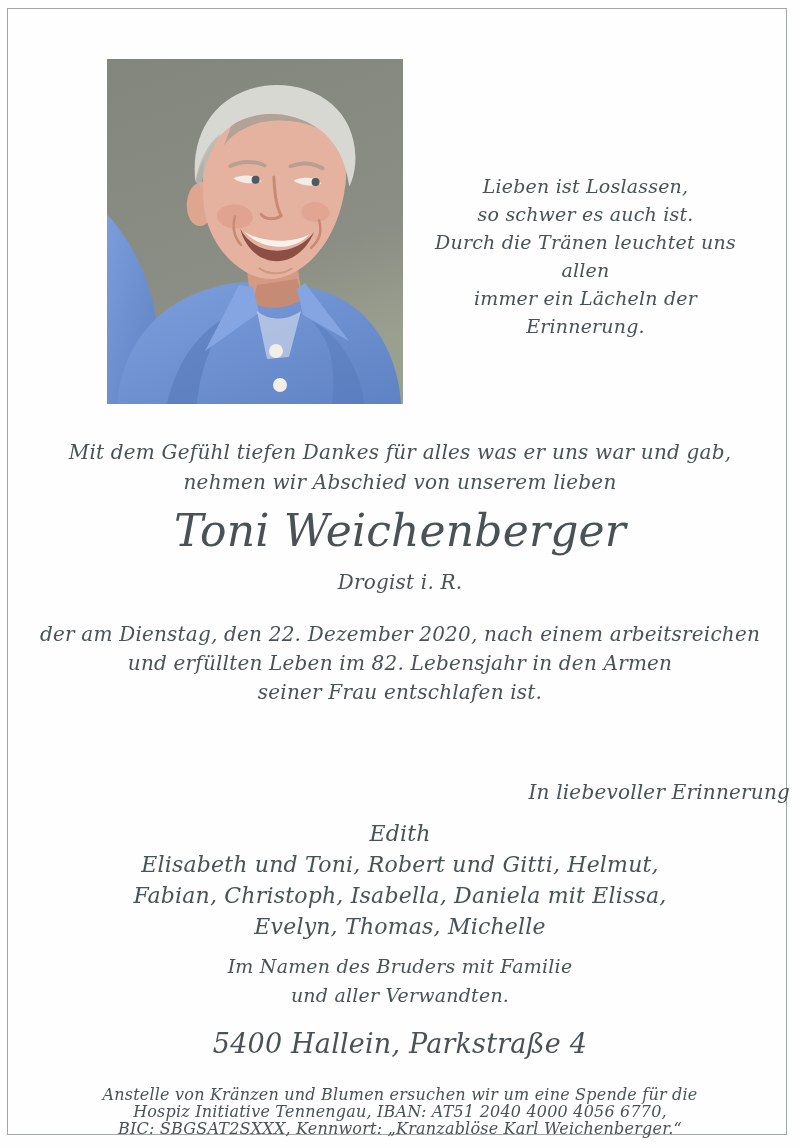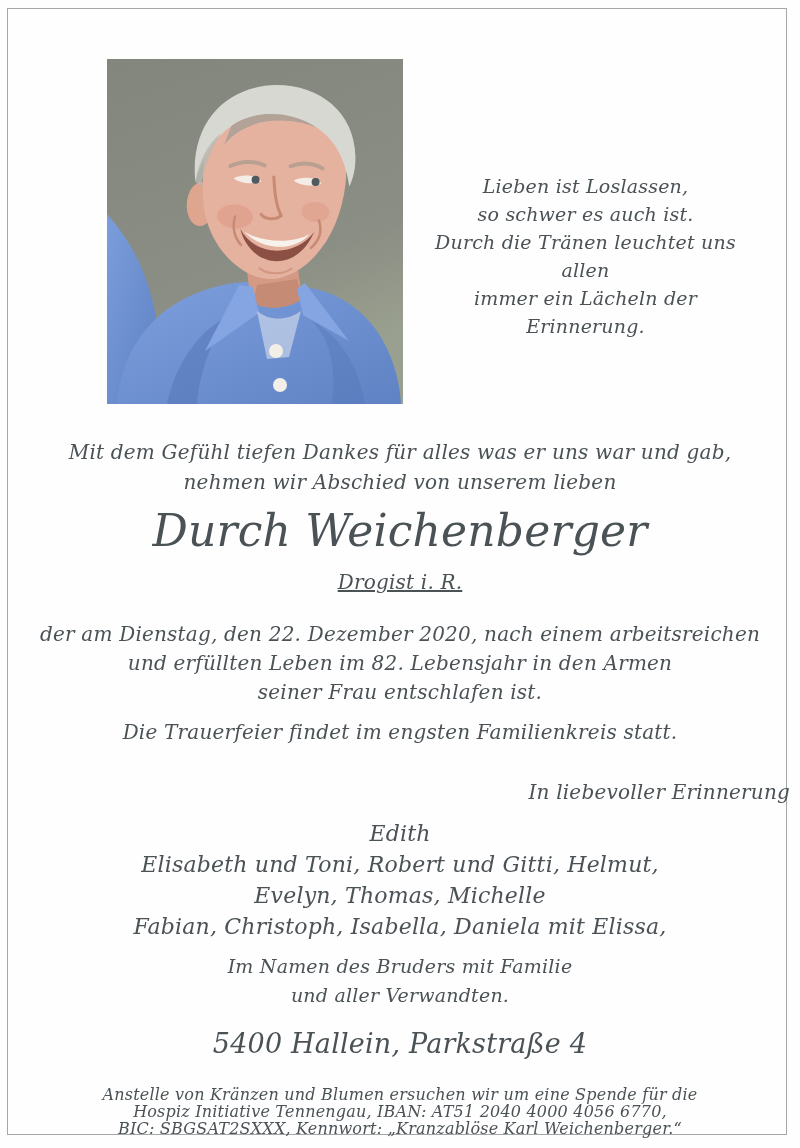--- a/index.html
+++ b/index.html
@@ -31,21 +31,21 @@
     position: absolute;
     left: 107px; top: 59px;
     width: 296px; height: 345px;
     overflow: hidden;
   }
   .photo svg { display: block; }
 
   .poem        { left: 428px; top: 172px; width: 315px; font-size: 19px; line-height: 28px; }
   .intro       { left: 10px;  top: 437px; width: 780px; font-size: 20px; line-height: 30px; }
   .name        { left: 10px;  top: 502px; width: 780px; font-size: 44px; line-height: 58px; }
-  .profession  { left: 10px;  top: 570px; width: 780px; font-size: 20px; text-decoration: underline; }
+  .profession  { left: 10px;  top: 570px; width: 780px; font-size: 20px; }
   .death-info  { left: 10px;  top: 620px; width: 780px; font-size: 20px; line-height: 29px; }
   .ceremony    { left: 10px;  top: 720px; width: 780px; font-size: 20px; }
   .remembrance { left: 10px;  top: 780px; width: 780px; font-size: 20px; text-align: right; }
   .mourners    { left: 10px;  top: 818px; width: 780px; font-size: 22px; line-height: 31px; }
   .behalf      { left: 10px;  top: 952px; width: 780px; font-size: 19px; line-height: 29px; }
   .address     { left: 10px;  top: 1028px; width: 780px; font-size: 27px; }
   .donation    { left: 10px;  top: 1086px; width: 780px; font-size: 16px; line-height: 17px; }
 </style>
 </head>
 <body>
@@ -125,39 +125,38 @@
     <div>so schwer es auch ist.</div>
     <div>Durch die Tränen leuchtet uns allen</div>
     <div>immer ein Lächeln der Erinnerung.</div>
   </div>
 
   <div class="script intro">
     <div>Mit dem Gefühl tiefen Dankes für alles was er uns war und gab,</div>
     <div>nehmen wir Abschied von unserem lieben</div>
   </div>
 
-  <div class="script name">Durch Weichenberger</div>
+  <div class="script name">Toni Weichenberger</div>
 
   <div class="script profession">Drogist i. R.</div>
 
   <div class="script death-info">
     <div>der am Dienstag, den 22. Dezember 2020, nach einem arbeitsreichen</div>
     <div>und erfüllten Leben im 82. Lebensjahr in den Armen</div>
     <div>seiner Frau entschlafen ist.</div>
   </div>
 
-  <div class="script ceremony">Die Trauerfeier findet im engsten Familienkreis statt.</div>
 
   <div class="script remembrance">In liebevoller Erinnerung</div>
 
   <div class="script mourners">
     <div>Edith</div>
     <div>Elisabeth und Toni, Robert und Gitti, Helmut,</div>
+    <div>Fabian, Christoph, Isabella, Daniela mit Elissa,</div>
     <div>Evelyn, Thomas, Michelle</div>
-    <div>Fabian, Christoph, Isabella, Daniela mit Elissa,</div>
   </div>
 
   <div class="script behalf">
     <div>Im Namen des Bruders mit Familie</div>
     <div>und aller Verwandten.</div>
   </div>
 
   <div class="script address">5400 Hallein, Parkstraße 4</div>
 
   <div class="script donation">

